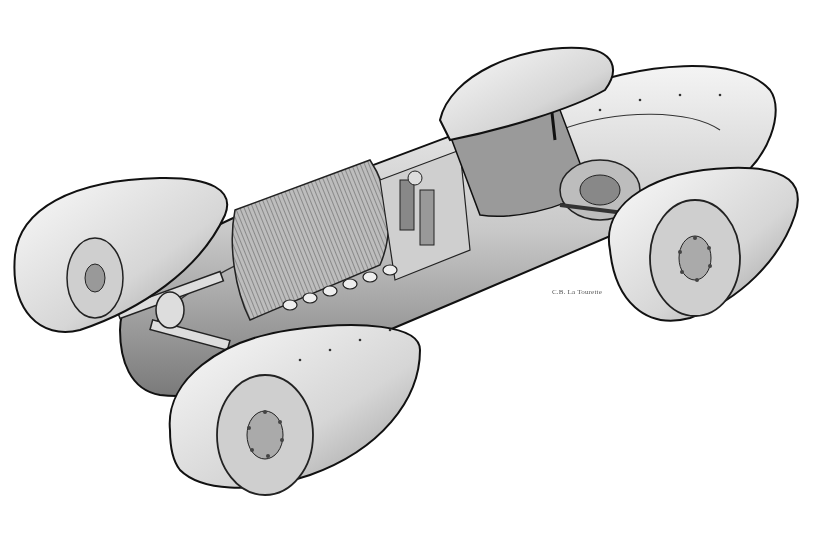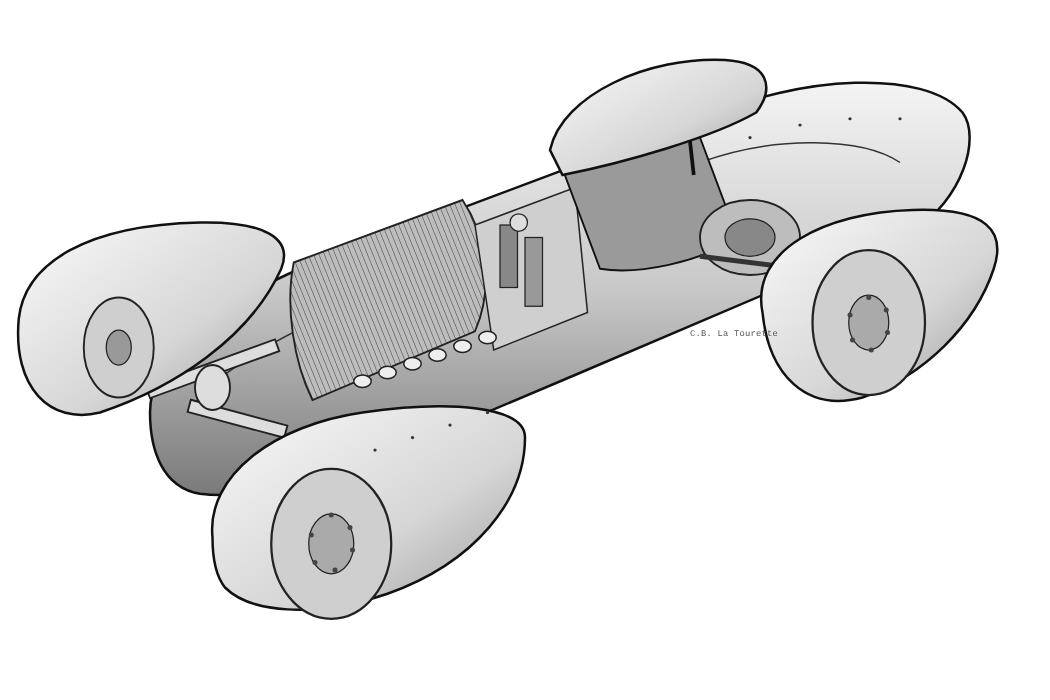--- a/index.html
+++ b/index.html
@@ -1,18 +1,18 @@
 <!DOCTYPE html>
 <html><head>
 <meta charset="utf-8">
 <style>
   html, body { margin: 0; padding: 0; background: #ffffff; }
   body { width: 840px; height: 560px; overflow: hidden; position: relative; font-family: "Liberation Sans", sans-serif; }
   .canvas { position: absolute; inset: 0; }
-  .signature { position: absolute; left: 552px; top: 264px; font-size: 7px; color: #555; font-family: Liberation Mono, monospace; letter-spacing: 0.2px; }
+  .signature { position: absolute; left: 552px; top: 288px; font-size: 7px; color: #555; font-family: Liberation Serif, serif; letter-spacing: 0.2px; }
 </style>
 </head>
 <body>
 
 <div class="canvas">
 <svg width="840" height="560" viewBox="0 0 840 560">
   <defs>
     <linearGradient id="metal" x1="0" y1="0" x2="0" y2="1">
       <stop offset="0" stop-color="#f4f4f4"></stop>
       <stop offset="0.5" stop-color="#c8c8c8"></stop>

